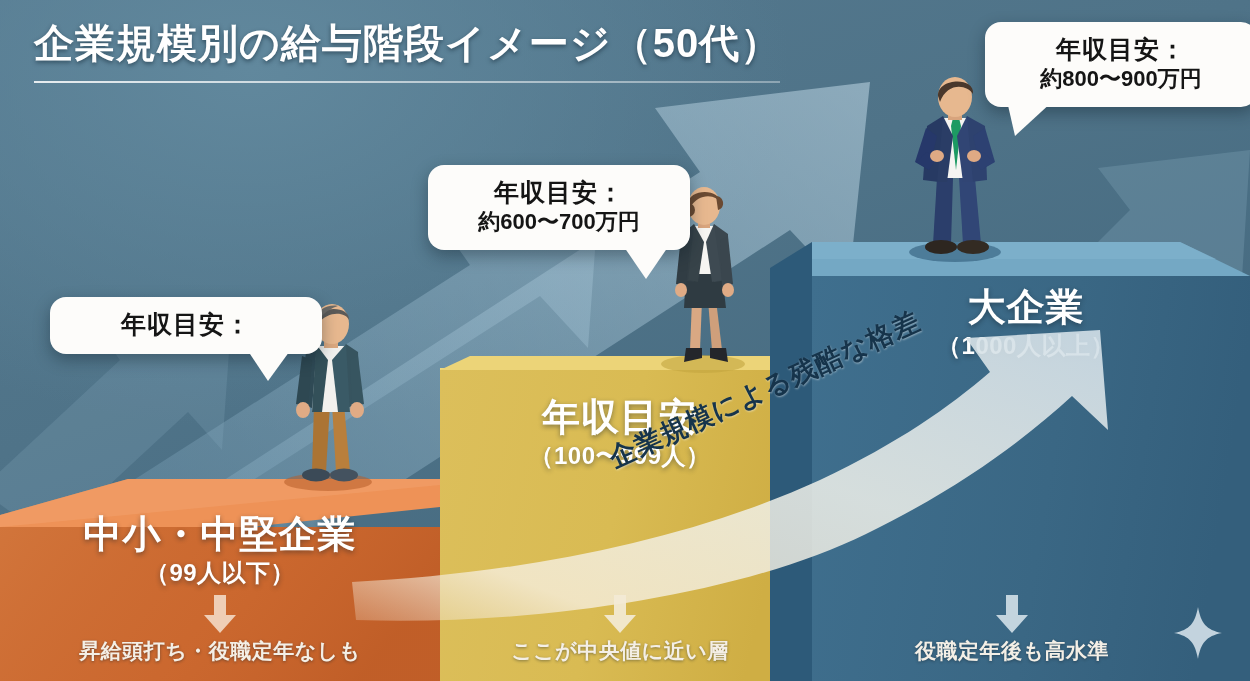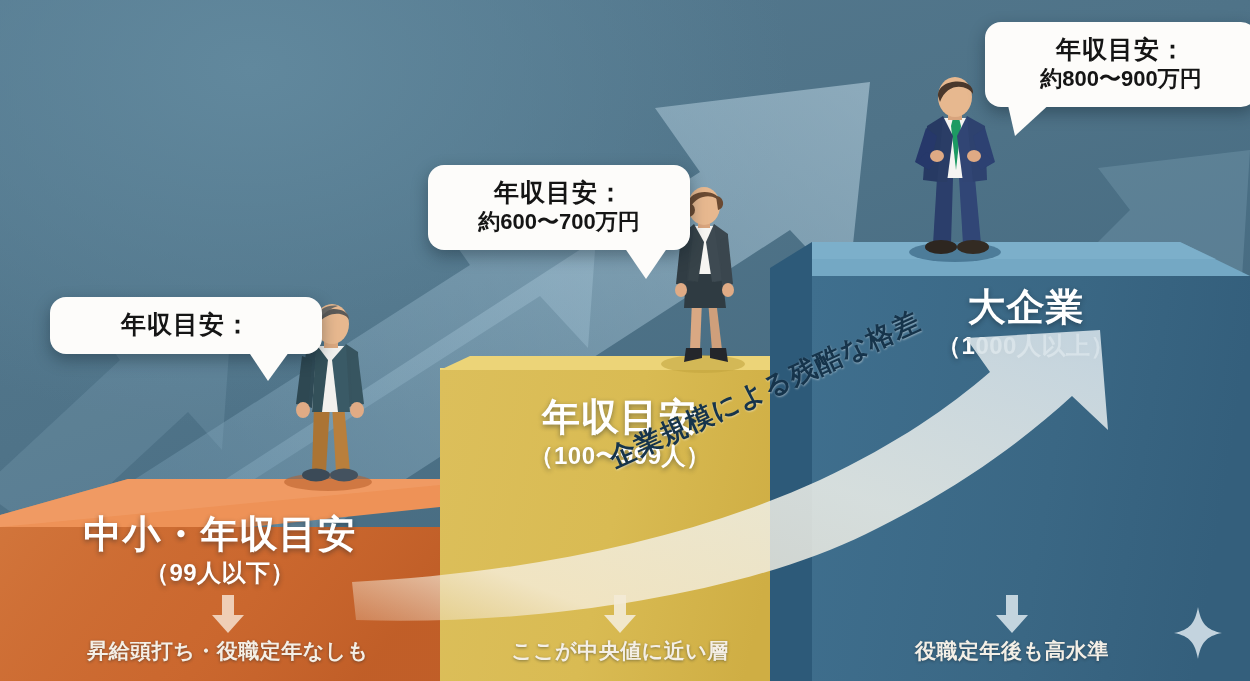--- a/index.html
+++ b/index.html
@@ -93,39 +93,43 @@
       <path d="M-40,560 L40,480 L470,205 L430,148 L600,120 L588,288 L540,236 L110,512 L30,560 Z" fill="url(#ga2)"></path>
 
       <path d="M60,560 L150,468 L700,112 L655,48 L870,22 L848,232 L790,170 L250,520 L170,560 Z" fill="url(#ga1)"></path>
 
       <path d="M980,300 L1130,150 L1098,108 L1250,90 L1240,250 L1198,208 L1048,358 Z" fill="#9dbed0" opacity="0.22"></path>
 
       <path d="M-20,430 L120,300 L92,262 L232,250 L222,390 L188,352 L50,480 Z" fill="#8fb3c8" opacity="0.20"></path>
     </svg>
   </div>
 
+  <div id="title-wrap">
+    <div id="title">企業規模別の給与階段イメージ（50代）</div>
+    <div id="title-rule"></div>
+  </div>
 
   <div class="block" style="left:0px;top:455px;width:440px;height:226px;">
     <svg width="460" height="240" viewBox="0 0 460 240">
 
       <polygon points="0,60 128,24 440,24 440,52 0,98" fill="#ee9257"></polygon>
       <polygon points="0,60 128,24 440,24 440,30 0,72" fill="#f2a06b" opacity="0.6"></polygon>
 
       <rect x="0" y="72" width="440" height="168" fill="#cd6b33"></rect>
       <rect x="0" y="72" width="440" height="168" fill="url(#g-or)"></rect>
       <defs>
         <linearGradient id="g-or" x1="0" y1="0" x2="1" y2="0.3">
           <stop offset="0%" stop-color="#d2763c" stop-opacity="0.9"></stop>
           <stop offset="60%" stop-color="#c9652b" stop-opacity="0.55"></stop>
           <stop offset="100%" stop-color="#bc5a24" stop-opacity="0.75"></stop>
         </linearGradient>
       </defs>
     </svg>
     <div class="blk-label" style="top:58px;">
-      <div class="l1">中小・年収目安</div>
+      <div class="l1">中小・中堅企業</div>
       <div class="l2">（99人以下）</div>
     </div>
   </div>
 
   <div class="block" style="left:440px;top:340px;width:360px;height:341px;">
     <svg width="370" height="350" viewBox="0 0 370 350">
       <defs>
         <linearGradient id="g-ye" x1="0" y1="0" x2="1" y2="0.2">
           <stop offset="0%" stop-color="#dcbf5b" stop-opacity="1"></stop>
           <stop offset="55%" stop-color="#d9bb53" stop-opacity="1"></stop>
@@ -281,21 +285,21 @@
       <path d="M43,18 C42,0 80,-2 78,16 C72,6 52,4 45,24 Z" fill="#4a382c"></path>
     </svg>
   </div>
 
   <div class="sparkle" style="left:1172px;top:605px;">
     <svg width="52" height="56" viewBox="0 0 52 56">
       <path d="M26,2 C29,18 34,25 50,28 C34,31 29,38 26,54 C23,38 18,31 2,28 C18,25 23,18 26,2 Z" fill="#cfdde6" opacity="0.92"></path>
     </svg>
   </div>
 
-  <div class="capcol" style="left:8px;width:440px;">
+  <div class="capcol" style="left:0;width:440px;">
     <div class="cap-arrow">
       <svg width="34" height="40" viewBox="0 0 34 40">
         <path d="M11,0 L23,0 L23,20 L33,20 L17,38 L1,20 L11,20 Z" fill="#f2d7c2" opacity="0.92"></path>
       </svg>
     </div>
     <div class="cap-text">昇給頭打ち・役職定年なしも</div>
   </div>
 
   <div class="capcol" style="left:440px;width:360px;">
     <div class="cap-arrow">

